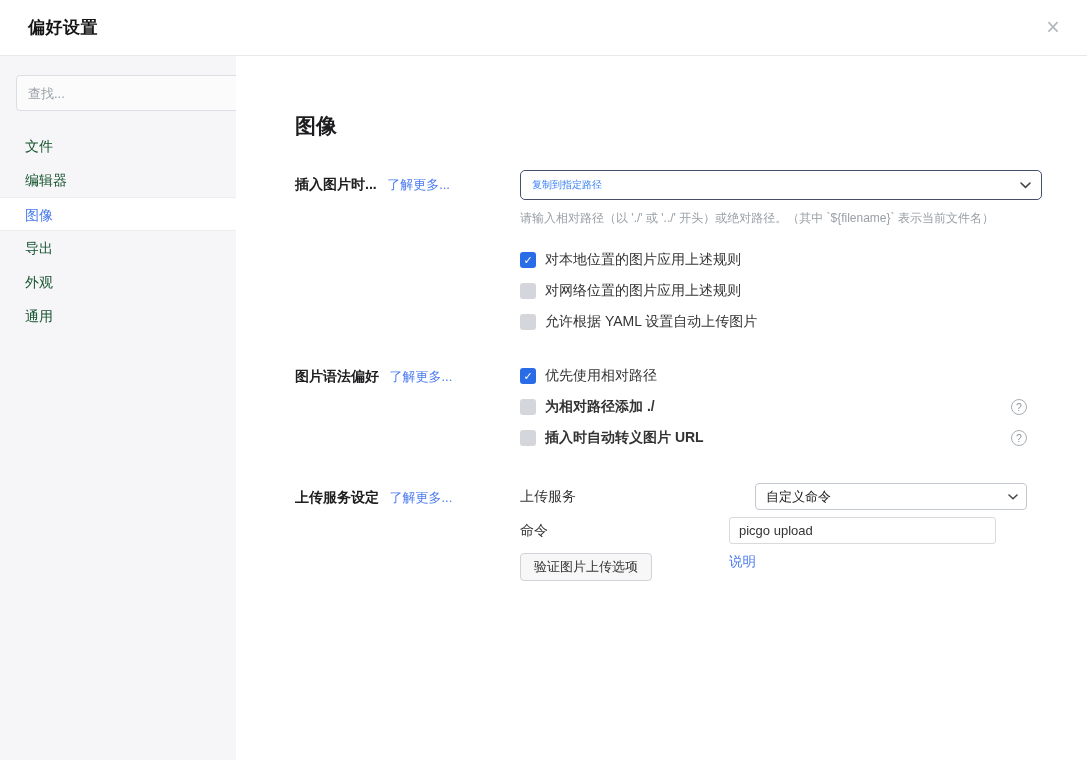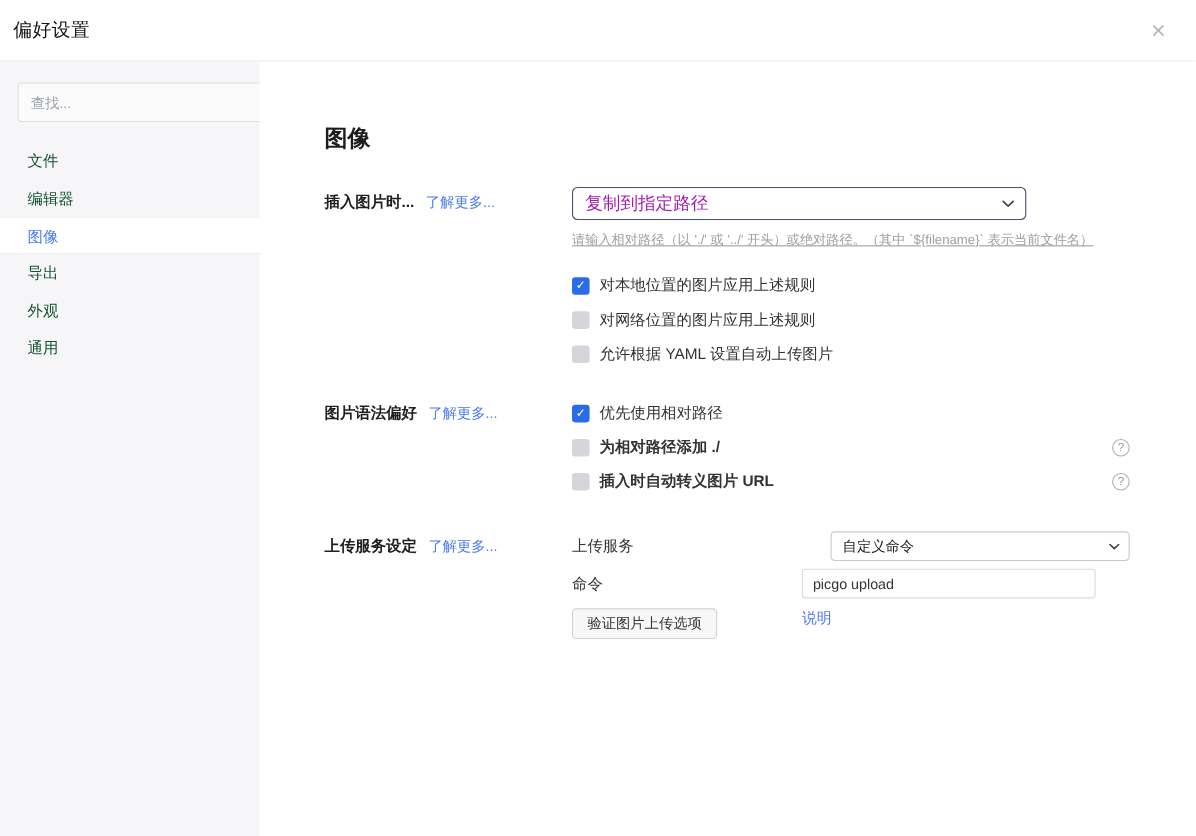--- a/index.html
+++ b/index.html
@@ -2,21 +2,21 @@
 <html><head>
 <meta charset="utf-8">
 <style>
   * { margin:0; padding:0; box-sizing:border-box; }
   html,body { background:#fff; }
   body { font-family:"Liberation Sans","DejaVu Sans",sans-serif; color:#333; }
   .window { position:relative; width:1087px; height:760px; background:#fff; overflow:hidden; }
 
   
   .header { position:absolute; top:0; left:0; right:0; height:56px; background:#fff; border-bottom:1px solid #e8e8ea; display:flex; align-items:center; }
-  .window-title { font-size:17px; font-weight:normal; color:#141414; margin-left:12px; letter-spacing:.5px; }
+  .window-title { font-size:17px; font-weight:bold; color:#141414; margin-left:28px; letter-spacing:.5px; }
   .close-btn { position:absolute; right:20px; top:13px; width:28px; height:28px; display:flex; align-items:center; justify-content:center; font-size:23px; color:#b3b8bf; cursor:pointer; line-height:1; }
 
   
   .sidebar { position:absolute; top:56px; left:0; bottom:0; width:264px; background:#f6f6f8; border-right:1px solid #e5e5e8; }
   .search-box { margin:19px 16px 0 16px; }
   .search-input { width:100%; height:36px; border:1px solid #dcdee4; border-radius:4px; background:#fbfbfc; padding:0 11px; font-size:13px; color:#333; outline:none; font-family:inherit; }
   .search-input::placeholder { color:#9aa0a8; }
   .nav { margin-top:18px; }
   .nav-item { height:34px; line-height:34px; padding-left:25px; font-size:14px; color:#14532d; cursor:pointer; }
   .nav-item.active { background:#ffffff; color:#4a7af0; border-top:1px solid #ededf0; border-bottom:1px solid #ededf0; }
@@ -24,28 +24,28 @@
   
   .main { position:absolute; top:56px; left:236px; right:0; bottom:0; background:#fff; padding:56px 0 0 59px; }
   .page-title { font-size:21px; font-weight:bold; color:#1d1d1f; margin-bottom:30px; }
   .section { display:flex; margin-bottom:36px; }
   .section-head { width:225px; flex-shrink:0; padding-top:5px; white-space:nowrap; }
   .section-label { font-size:14px; font-weight:bold; color:#202022; }
   .learn-more { font-size:13px; color:#4a7af0; text-decoration:none; margin-left:6px; cursor:pointer; }
   .section-body { width:507px; }
 
   
-  .select-lg { width:413px; height:30px; background:#fff; border:1.5px solid #46506b; border-radius:5px; display:flex; align-items:center; justify-content:space-between; padding:0 10px 0 11px; font-size:16px; color:#a21caf; cursor:pointer; }
+  .select-lg { width:522px; height:30px; background:#fff; border:1.5px solid #46506b; border-radius:5px; display:flex; align-items:center; justify-content:space-between; padding:0 10px 0 11px; font-size:10px; color:#3b82f6; cursor:pointer; }
   .select-sm { width:282px; height:27px; background:#fff; border:1px solid #c4c8cf; border-radius:4px; display:flex; align-items:center; justify-content:space-between; padding:0 8px 0 10px; font-size:13px; color:#222; cursor:pointer;margin-left:26px; }
   .chevron { display:flex; align-items:center; }
 
   .path-row { display:flex; align-items:center; margin-top:8px; }
   .path-input { width:405px; height:27px; border:1px solid #d8dade; border-radius:3px; padding:0 9px; font-size:13px; color:#333; outline:none; font-family:inherit; background:#fff; }
   .icon-btn { display:flex; align-items:center; justify-content:center; cursor:pointer; margin-left:11px; }
-  .hint { margin-top:10px; font-size:12px; color:#9aa0a6; white-space:nowrap;text-decoration:underline; }
+  .hint { margin-top:10px; font-size:12px; color:#9aa0a6; white-space:nowrap; }
 
   .checks { margin-top:24px; }
   .check-row { display:flex; align-items:center; margin-bottom:13px; }
   .check-row:last-child { margin-bottom:0; }
   .check-row.with-help { justify-content:space-between; }
   .check-left { display:flex; align-items:center;font-weight:bold; }
   .checkbox { width:16px; height:16px; border-radius:3px; background:#d4d6db; display:flex; align-items:center; justify-content:center; cursor:pointer; flex-shrink:0; }
   .checkbox .checkmark { display:none; color:#fff; font-size:11px; font-weight:bold; line-height:1; }
   .checkbox.checked { background:#2a6be8; }
   .checkbox.checked .checkmark { display:block; }

